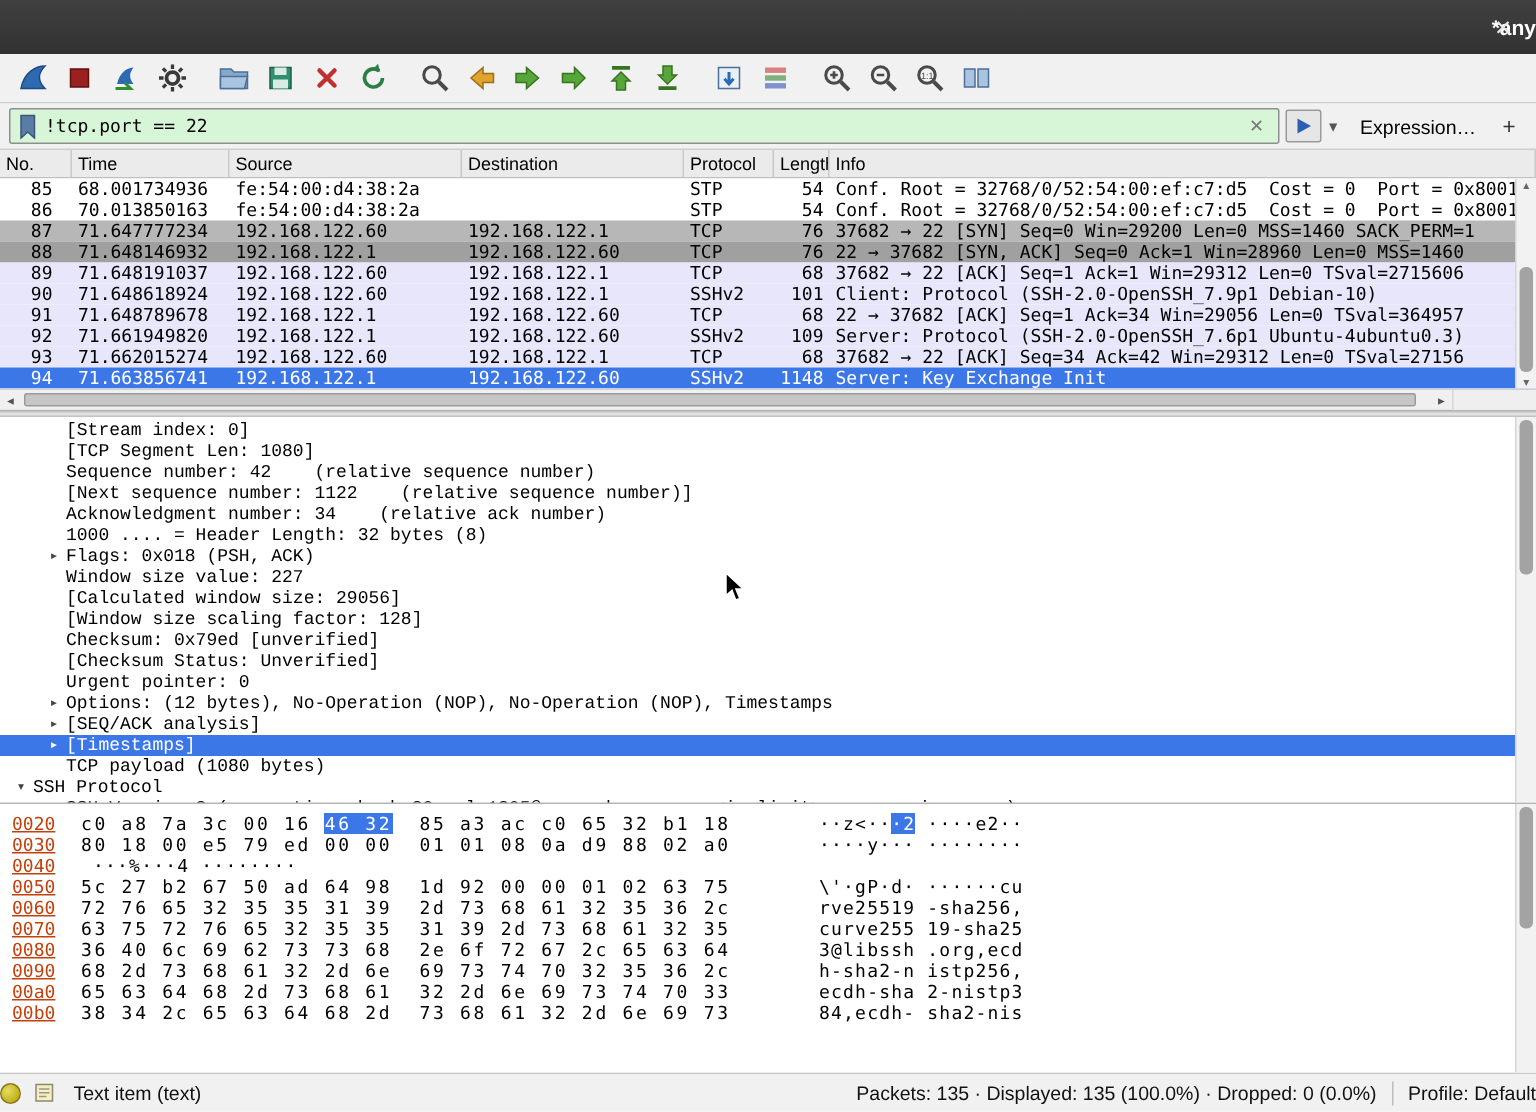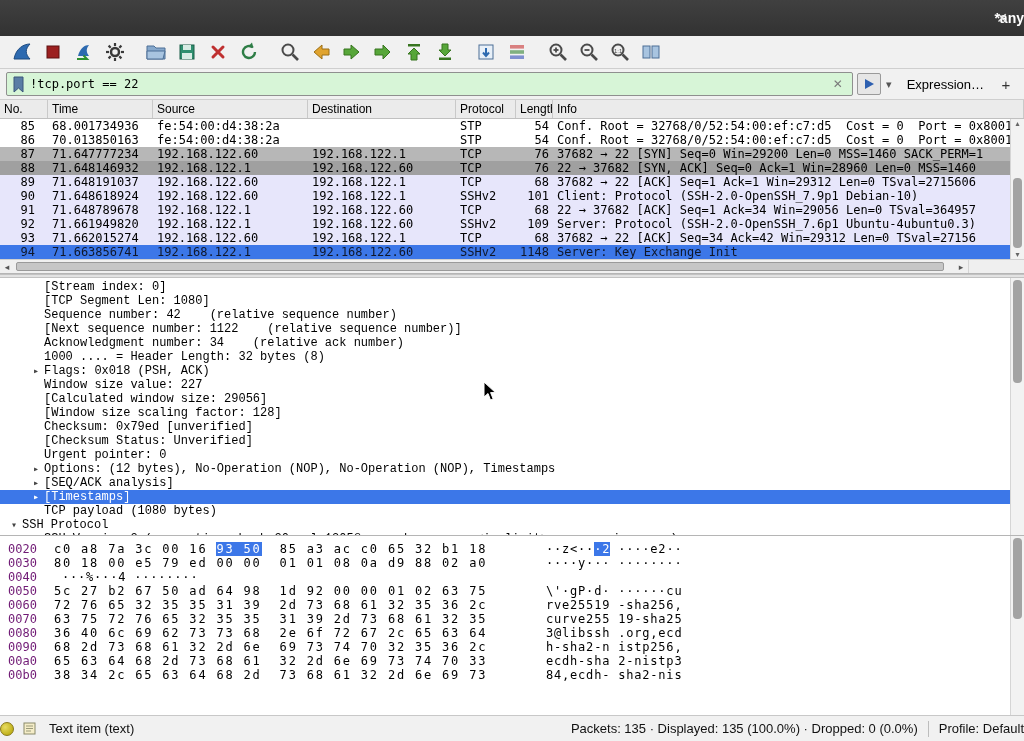--- a/index.html
+++ b/index.html
@@ -43,21 +43,21 @@
   .c1 { width:105px; padding-left:4px; }
   .c2 { width:155px; padding-left:4px; }
   .c3 { width:148px; padding-left:4px; }
   .c4 { width:60px; padding-left:4px; }
   .c5 { width:37px; text-align:right; padding-right:4px; }
   .c6 { flex:1; padding-left:4px; }
   .r-plain { background:#ffffff; }
   .r-gray  { background:#b7b7b7; }
   .r-gray2 { background:#a0a0a0; }
   .r-lav   { background:#e7e6fb; }
-  .r-sel   { background:#3c77e8; color:#0f172a; }
+  .r-sel   { background:#3c77e8; color:#ffffff; }
 
   .vscroll { position:absolute; right:0; top:0; bottom:0; width:14px; background:#f2f2f2; border-left:1px solid #d5d5d5; font-size:8px; color:#666; text-align:center; }
   .varr-up { position:absolute; top:0; left:0; right:0; }
   .varr-dn { position:absolute; bottom:0; left:0; right:0; }
   .vthumb { position:absolute; left:2px; width:9px; top:42%; height:50%; background:#a3a3a3; border-radius:4px; }
 
   .hscroll { height:14px; flex:0 0 14px; background:#f0f0f0; border-top:1px solid #d0d0d0; display:flex; align-items:stretch; }
   .harr { width:14px; font-size:9px; color:#555; display:flex; align-items:center; justify-content:center; }
   .htrack { width:940px; position:relative; }
   .hthumb { position:absolute; left:2px; right:10px; top:2px; bottom:2px; background:#c6c6c6; border:1px solid #9a9a9a; border-radius:2px; }
@@ -74,21 +74,21 @@
   .dsel { background:#3c77e8; color:#fff; }
   .dsel .exp { color:#fff; }
   .dtext { overflow:hidden;font-family:Liberation Mono, monospace; }
   .vscroll2, .vscroll3 { position:absolute; right:0; top:0; bottom:0; width:14px; background:#f2f2f2; border-left:1px solid #d5d5d5; }
   .vthumb2 { position:absolute; left:2px; width:9px; top:2px; height:40%; background:#a3a3a3; border-radius:4px; }
   .vthumb3 { position:absolute; left:2px; width:9px; top:2px; height:45%; background:#a3a3a3; border-radius:4px; }
 
   
   .hex-pane { flex:1; background:#fff; position:relative; overflow:hidden; padding-top:6px; }
   .hrow { display:flex; height:14px; line-height:14px; font-family:"DejaVu Sans Mono",monospace; font-size:12px; color:#000; white-space:pre; padding-left:8px; }
-  .hx-off { width:40px; color:#701a75; flex:0 0 40px; }
+  .hx-off { width:40px; color:#c2410c; flex:0 0 40px;text-decoration:underline; }
   .hx-bytes { width:478px; flex:0 0 478px; letter-spacing:1.8px; margin-left:6px; }
   .hx-ascii { letter-spacing:0.8px; margin-left:14px; }
   .hl { background:#3c77e8; color:#fff; }
 
   
   .statusbar { height:26px; flex:0 0 26px; background:#f1f1f1; border-top:1px solid #c8c8c8; display:flex; align-items:center; padding:0 0; font-size:13px; color:#111; }
   .expert { width:14px; height:14px; border-radius:50%; background:radial-gradient(circle at 35% 35%, #e8dc60, #b0a000); border:1px solid #88791a; margin-right:8px; }
   .note { display:flex; align-items:center; margin-right:12px; }
   .sspacer { flex:1; }
   .ssep { width:1px; height:16px; background:#bdbdbd; margin:0 10px; }
@@ -400,21 +400,21 @@
         <div class="dline lvl0"><span class="exp">▾</span><span class="dtext">SSH Protocol</span></div>
         <div class="dline lvl1"><span class="exp"> </span><span class="dtext">SSH Version 2 (encryption:chacha20-poly1305@openssh.com mac:&lt;implicit&gt; compression:none)</span></div>
       </div>
     <div class="vscroll2">
       <div class="vthumb2"></div>
     </div>
   </div>
 
   <div class="hex-pane">
     <div id="hex-rows">
-        <div class="hrow"><span class="hx-off">0020</span><span class="hx-bytes"><span>c0 a8 7a 3c 00 16 </span><span class="hl">93 50</span><span>  85 a3 ac c0 65 32 b1 18</span></span><span class="hx-ascii"><span>··z&lt;··</span><span class="hl">·2</span><span> ····e2··</span></span></div>
+        <div class="hrow"><span class="hx-off">0020</span><span class="hx-bytes"><span>c0 a8 7a 3c 00 16 </span><span class="hl">46 32</span><span>  85 a3 ac c0 65 32 b1 18</span></span><span class="hx-ascii"><span>··z&lt;··</span><span class="hl">·2</span><span> ····e2··</span></span></div>
         <div class="hrow"><span class="hx-off">0030</span><span class="hx-bytes"><span>80 18 00 e5 79 ed 00 00  01 01 08 0a d9 88 02 a0</span></span><span class="hx-ascii"><span>····y··· ········</span></span></div>
         <div class="hrow"><span class="hx-off">0040</span><span class="hx-ascii"><span>···%···4 ········</span></span></div>
         <div class="hrow"><span class="hx-off">0050</span><span class="hx-bytes"><span>5c 27 b2 67 50 ad 64 98  1d 92 00 00 01 02 63 75</span></span><span class="hx-ascii"><span>\'·gP·d· ······cu</span></span></div>
         <div class="hrow"><span class="hx-off">0060</span><span class="hx-bytes"><span>72 76 65 32 35 35 31 39  2d 73 68 61 32 35 36 2c</span></span><span class="hx-ascii"><span>rve25519 -sha256,</span></span></div>
         <div class="hrow"><span class="hx-off">0070</span><span class="hx-bytes"><span>63 75 72 76 65 32 35 35  31 39 2d 73 68 61 32 35</span></span><span class="hx-ascii"><span>curve255 19-sha25</span></span></div>
         <div class="hrow"><span class="hx-off">0080</span><span class="hx-bytes"><span>36 40 6c 69 62 73 73 68  2e 6f 72 67 2c 65 63 64</span></span><span class="hx-ascii"><span>3@libssh .org,ecd</span></span></div>
         <div class="hrow"><span class="hx-off">0090</span><span class="hx-bytes"><span>68 2d 73 68 61 32 2d 6e  69 73 74 70 32 35 36 2c</span></span><span class="hx-ascii"><span>h-sha2-n istp256,</span></span></div>
         <div class="hrow"><span class="hx-off">00a0</span><span class="hx-bytes"><span>65 63 64 68 2d 73 68 61  32 2d 6e 69 73 74 70 33</span></span><span class="hx-ascii"><span>ecdh-sha 2-nistp3</span></span></div>
         <div class="hrow"><span class="hx-off">00b0</span><span class="hx-bytes"><span>38 34 2c 65 63 64 68 2d  73 68 61 32 2d 6e 69 73</span></span><span class="hx-ascii"><span>84,ecdh- sha2-nis</span></span></div>
       </div>

